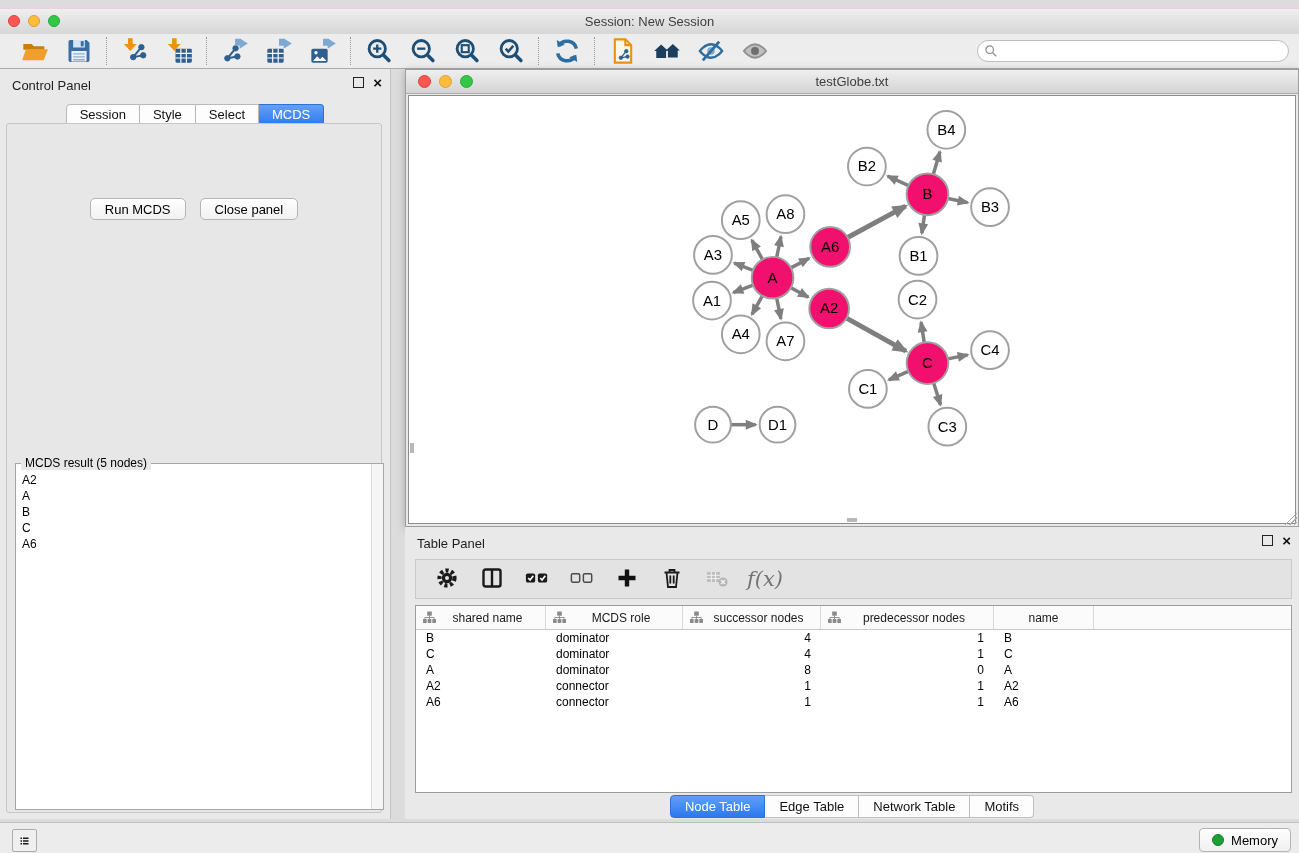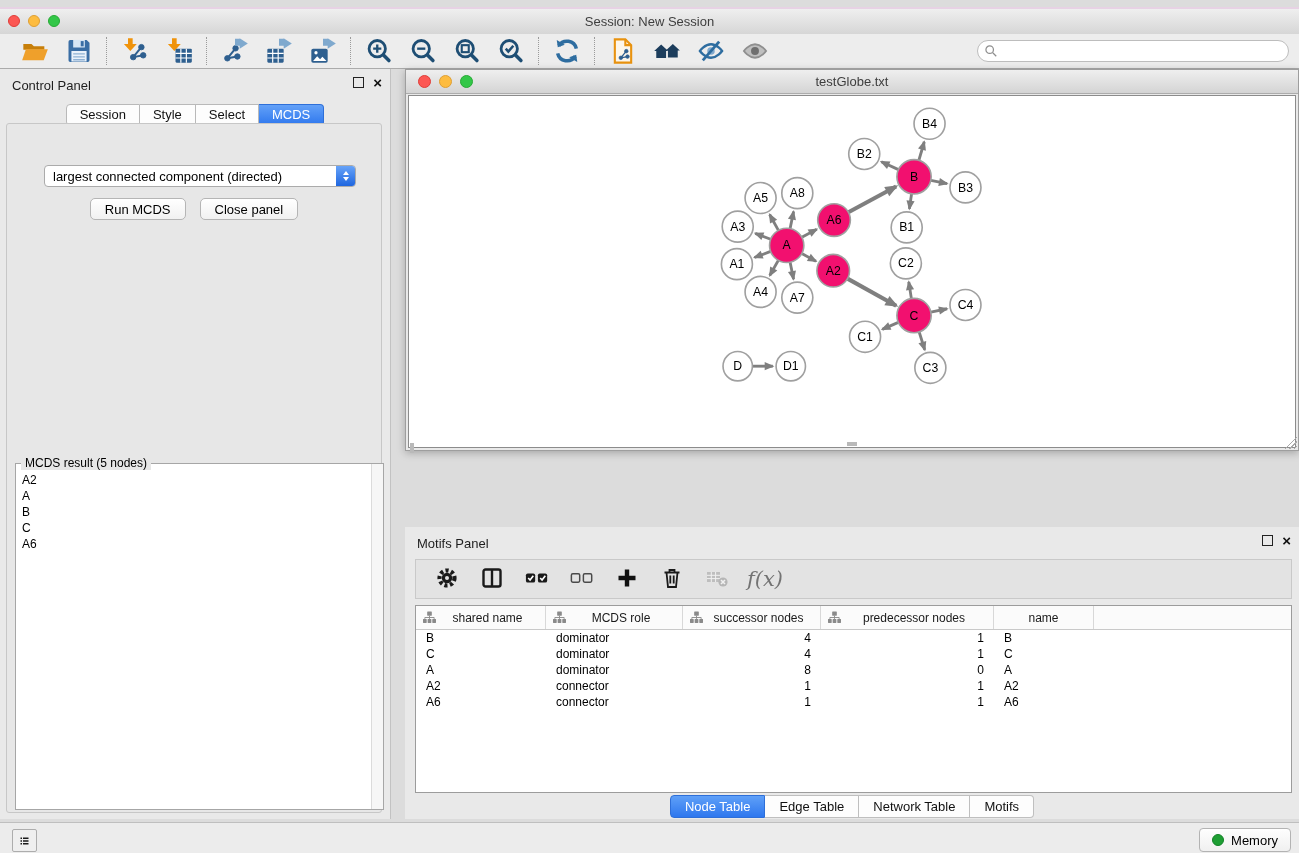--- a/index.html
+++ b/index.html
@@ -61,21 +61,21 @@
            font-size:13px;color:#000;padding:0 14px;cursor:pointer;font-family:"Liberation Sans",sans-serif;}
 
   #mcds-fieldset{position:absolute;left:8px;top:339px;width:369px;height:347px;box-sizing:border-box;
                  border:1px solid #A6A6A6;background:#fff;}
   #mcds-legend{position:absolute;left:5px;top:-8px;background:#E7E7E7;padding:0 4px;font-size:12px;color:#000;}
   #mcds-scroll{position:absolute;right:0;top:0;width:11px;height:100%;background:#F6F6F6;border-left:1px solid #DBDBDB;}
   #mcds-list{margin:0;padding:8px 0 0 6px;list-style:none;}
   #mcds-list li{font-size:12px;line-height:16px;color:#000;}
 
   
-  #net-window{left:405px;top:62px;width:894px;height:382px;background:#E9E9E9;border:1px solid #9E9E9E;
+  #net-window{left:405px;top:62px;width:894px;height:458px;background:#E9E9E9;border:1px solid #9E9E9E;
               box-sizing:border-box;box-shadow:0 2px 8px rgba(0,0,0,.25);}
   #net-titlebar{position:absolute;left:0;top:0;width:100%;height:24px;background:linear-gradient(#EFEFEF,#D4D4D4);
                 border-bottom:1px solid #ACACAC;box-sizing:border-box;}
   #net-titlebar .lights{left:12px;top:5px;}
   #net-titlebar .light{width:13px;height:13px;}
   #net-titlebar .win-title{top:4px;}
   #net-canvas{position:absolute;left:2px;top:25px;right:2px;bottom:2px;background:#fff;border:1px solid #8C8C8C;}
   #net-canvas svg{width:100%;height:100%;display:block;}
   #net-grip{position:absolute;right:1px;bottom:1px;width:14px;height:14px;cursor:nwse-resize;
             background:repeating-linear-gradient(135deg,transparent,transparent 2px,#A9A9A9 2px,#A9A9A9 3px);
@@ -333,27 +333,20 @@
     <span class="float-box"></span>
     <span class="close-x">×</span>
   </div>
   <div id="cp-tabs">
       <div class="cp-tab">Session</div>
       <div class="cp-tab">Style</div>
       <div class="cp-tab">Select</div>
       <div class="cp-tab active">MCDS</div>
     </div>
   <div id="cp-content">
-    <div id="dropdown">
-      <span class="dd-text">largest connected component (directed)</span>
-      <span class="dd-stepper">
-        <span class="tri-up"></span>
-          <span class="tri-down"></span>
-      </span>
-    </div>
     <div id="cp-buttons">
       <button class="mac-btn">Run MCDS</button>
       <button class="mac-btn">Close panel</button>
     </div>
     <div id="mcds-fieldset">
       <span id="mcds-legend">MCDS result (5 nodes)</span>
       <ul id="mcds-list">
           <li>A2</li>
           <li>A</li>
           <li>B</li>
@@ -488,21 +481,21 @@
           <text x="369" y="336" text-anchor="middle" font-size="15" fill="#000" font-family="&quot;Liberation Sans&quot;,sans-serif">D1</text>
         </g>
       </svg>
     <div class="scroll-mark-v"></div>
     <div class="scroll-mark-h"></div>
   </div>
   <div id="net-grip"></div>
 </div>
 
 <div id="table-panel" class="abs">
-  <div class="panel-head-title">Motifs Panel</div>
+  <div class="panel-head-title">Table Panel</div>
   <div class="panel-icons">
     <span class="float-box"></span>
     <span class="close-x">×</span>
   </div>
   <div id="tp-toolbar">
 
   <button class="tp-btn">
         <span><svg viewBox="0 0 24 24">
             <circle cx="12" cy="12" r="7.5" fill="none" stroke="#1A1A1A" stroke-width="4.2" stroke-dasharray="3.1 2.5"></circle>
             <circle cx="12" cy="12" r="5.2" fill="#1A1A1A"></circle>

